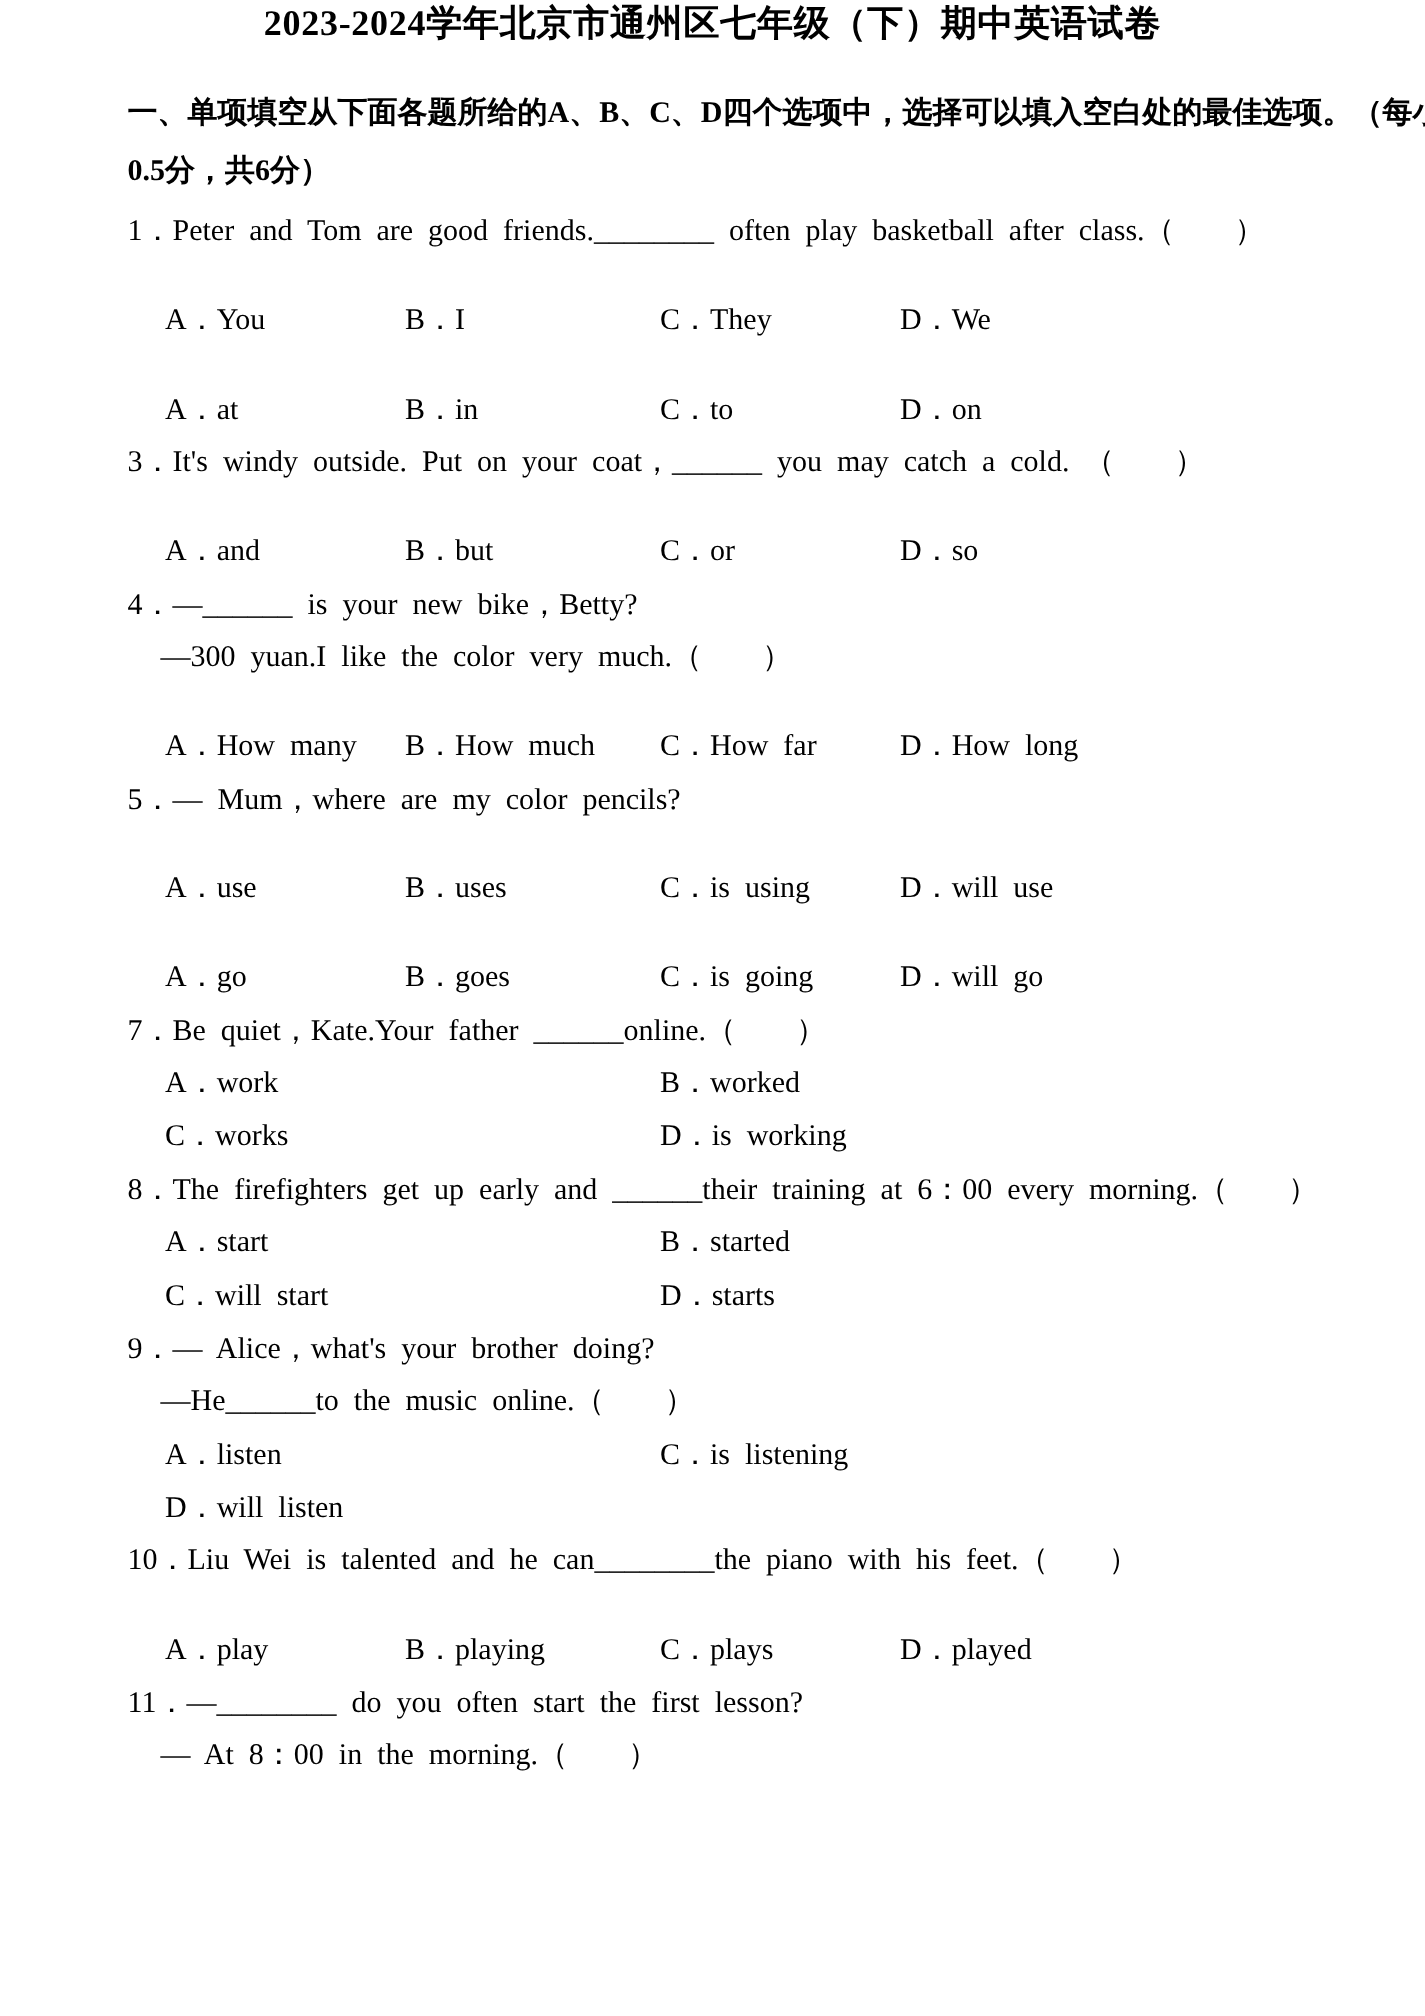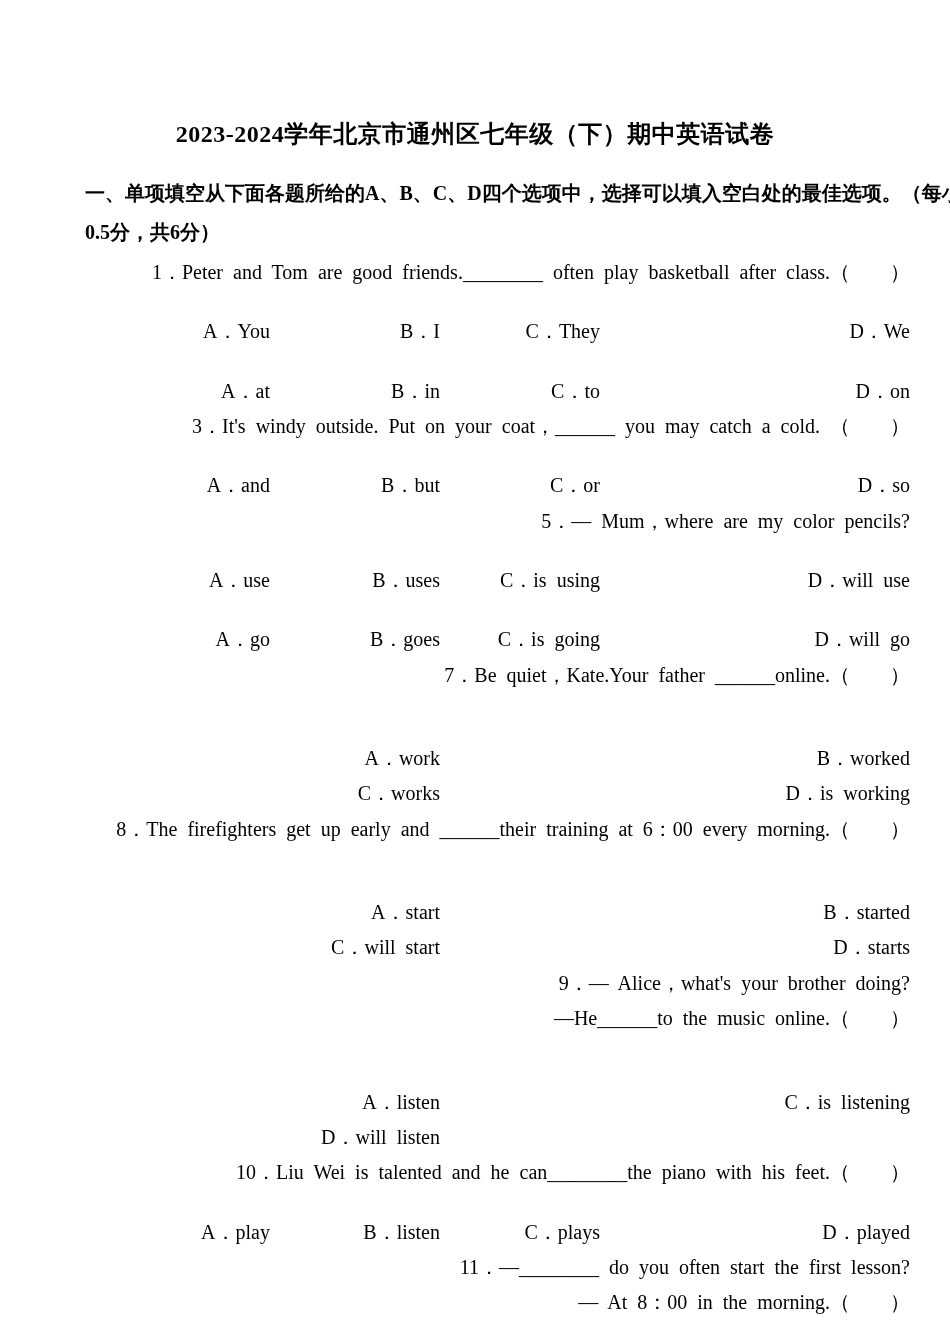--- a/index.html
+++ b/index.html
@@ -8,53 +8,51 @@
     height: 1344px;
     background: #ffffff;
     color: #000000;
     font-family: "Liberation Serif", "DejaVu Serif", serif;
     font-size: 20px;
     overflow: hidden;
     position: relative;
   }
   .title {
     margin: 0;
-    padding-top: 118px;
     text-align: center;
     font-size: 24px;
     line-height: 32px;
     font-weight: 700;
     letter-spacing: 0.5px;
   }
   .instructions {
     margin: 24px 70px 0 85px;
     font-weight: 700;
     font-size: 20px;
     line-height: 39px;
   }
   .instr-line { white-space: nowrap; }
   .questions {
     margin: 3px 40px 0 85px;
-    text-align: right;
   }
   .stem-line {
     line-height: 35.35px;
     white-space: nowrap;
     word-spacing: 5px;
   }
   .stem-line.cont { padding-left: 22px; }
   .qnum { }
   .options {
     display: grid;
     padding-left: 25px;
     line-height: 35.35px;
     word-spacing: 5px;
   }
   .options.cols4 { grid-template-columns: 160px 170px 160px auto; margin-top: 24px; }
-  .options.cols2 { grid-template-columns: 330px auto; margin-top: 48px; }
+  .options.cols2 { grid-template-columns: 330px auto; }
   .option { white-space: nowrap; }
 </style>
 </head>
 <body>
 
 <div class="page">
   <h1 class="title">2023-2024学年北京市通州区七年级（下）期中英语试卷</h1>
 
   <div class="instructions">
     <div class="instr-line">一、单项填空从下面各题所给的A、B、C、D四个选项中，选择可以填入空白处的最佳选项。（每小题</div>
@@ -79,20 +77,30 @@
           <span class="option">D．on</span>
         </div>
       </div>
       <div class="question">
         <div class="stem-line"><span class="qnum">3．</span>It's windy outside. Put on your coat，______ you may catch a cold. （　　）</div>
         <div class="options cols4">
           <span class="option">A．and</span>
           <span class="option">B．but</span>
           <span class="option">C．or</span>
           <span class="option">D．so</span>
+        </div>
+      </div>
+      <div class="question">
+        <div class="stem-line"><span class="qnum">4．</span>—______ is your new bike，Betty?</div>
+        <div class="stem-line cont">—300 yuan.I like the color very much.（　　）</div>
+        <div class="options cols4">
+          <span class="option">A．How many</span>
+          <span class="option">B．How much</span>
+          <span class="option">C．How far</span>
+          <span class="option">D．How long</span>
         </div>
       </div>
       <div class="question">
         <div class="stem-line"><span class="qnum">5．</span>— Mum，where are my color pencils?</div>
         <div class="options cols4">
           <span class="option">A．use</span>
           <span class="option">B．uses</span>
           <span class="option">C．is using</span>
           <span class="option">D．will use</span>
         </div>
@@ -129,21 +137,21 @@
         <div class="options cols2">
           <span class="option">A．listen</span>
           <span class="option">C．is listening</span>
           <span class="option">D．will listen</span>
         </div>
       </div>
       <div class="question">
         <div class="stem-line"><span class="qnum">10．</span>Liu Wei is talented and he can________the piano with his feet.（　　）</div>
         <div class="options cols4">
           <span class="option">A．play</span>
-          <span class="option">B．listen</span>
+          <span class="option">B．playing</span>
           <span class="option">C．plays</span>
           <span class="option">D．played</span>
         </div>
       </div>
       <div class="question">
         <div class="stem-line"><span class="qnum">11．</span>—________ do you often start the first lesson?</div>
         <div class="stem-line cont">— At 8：00 in the morning.（　　）</div>
       </div>
     </div>
 </div>

